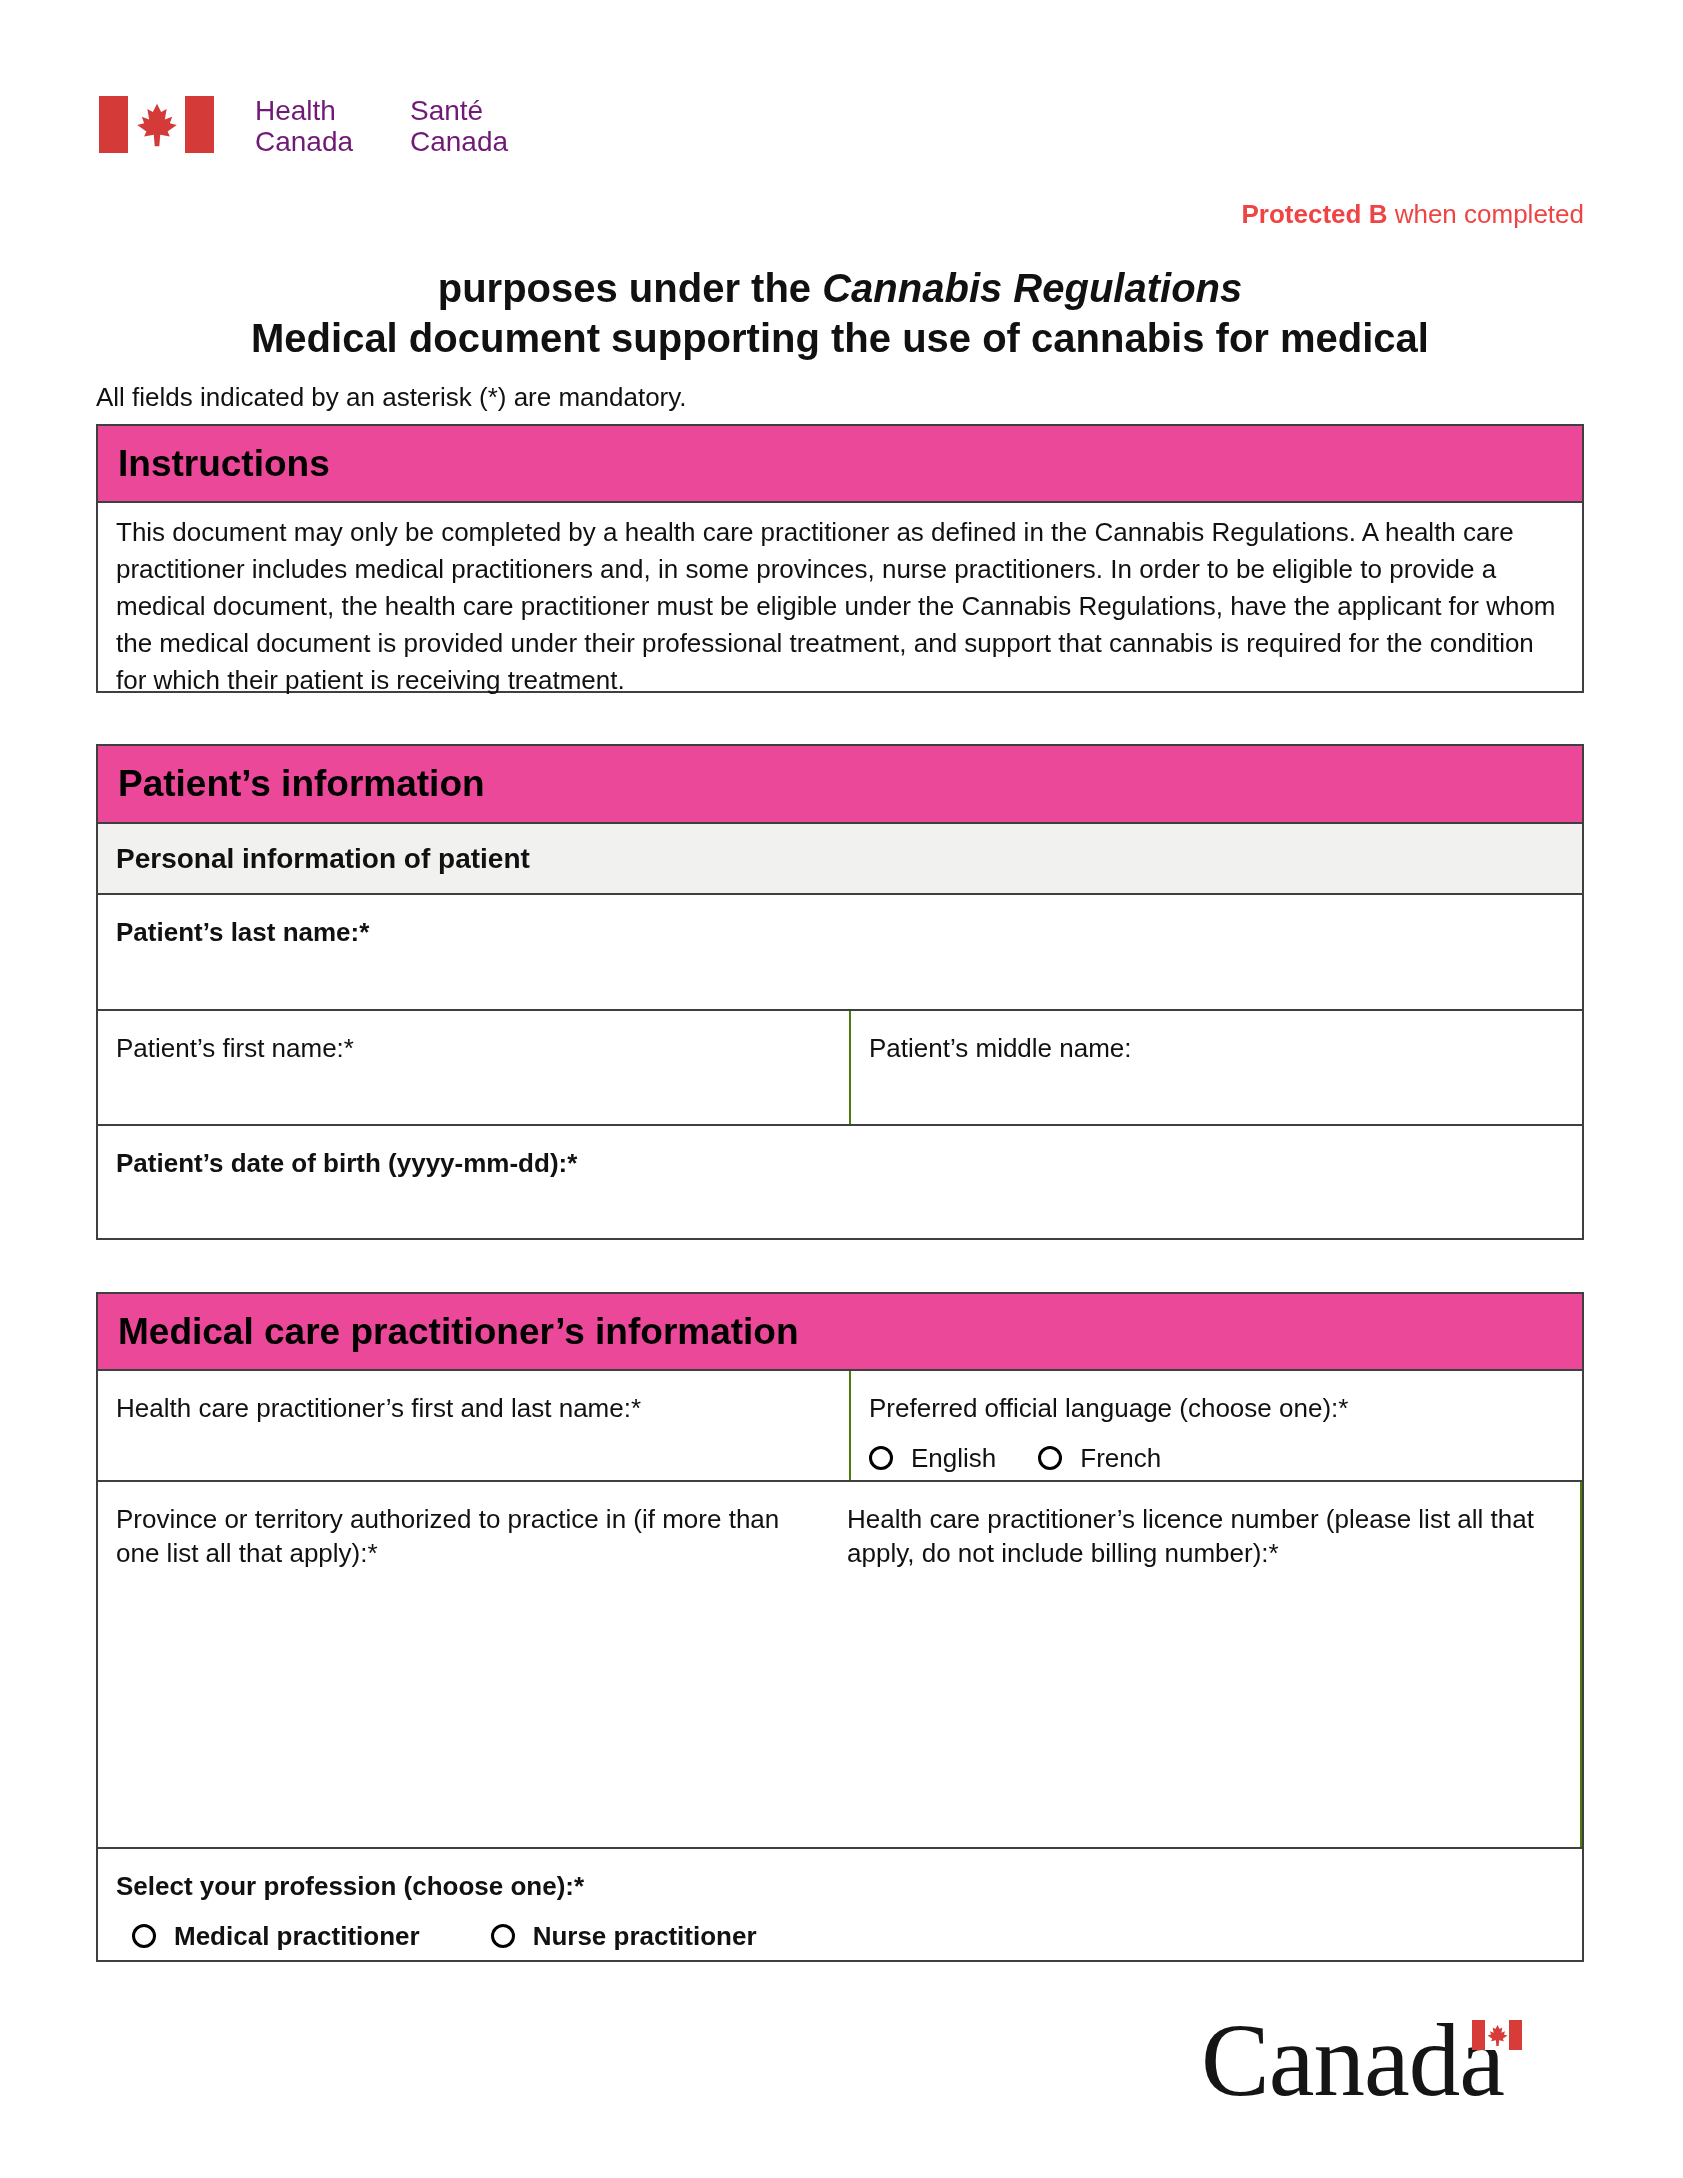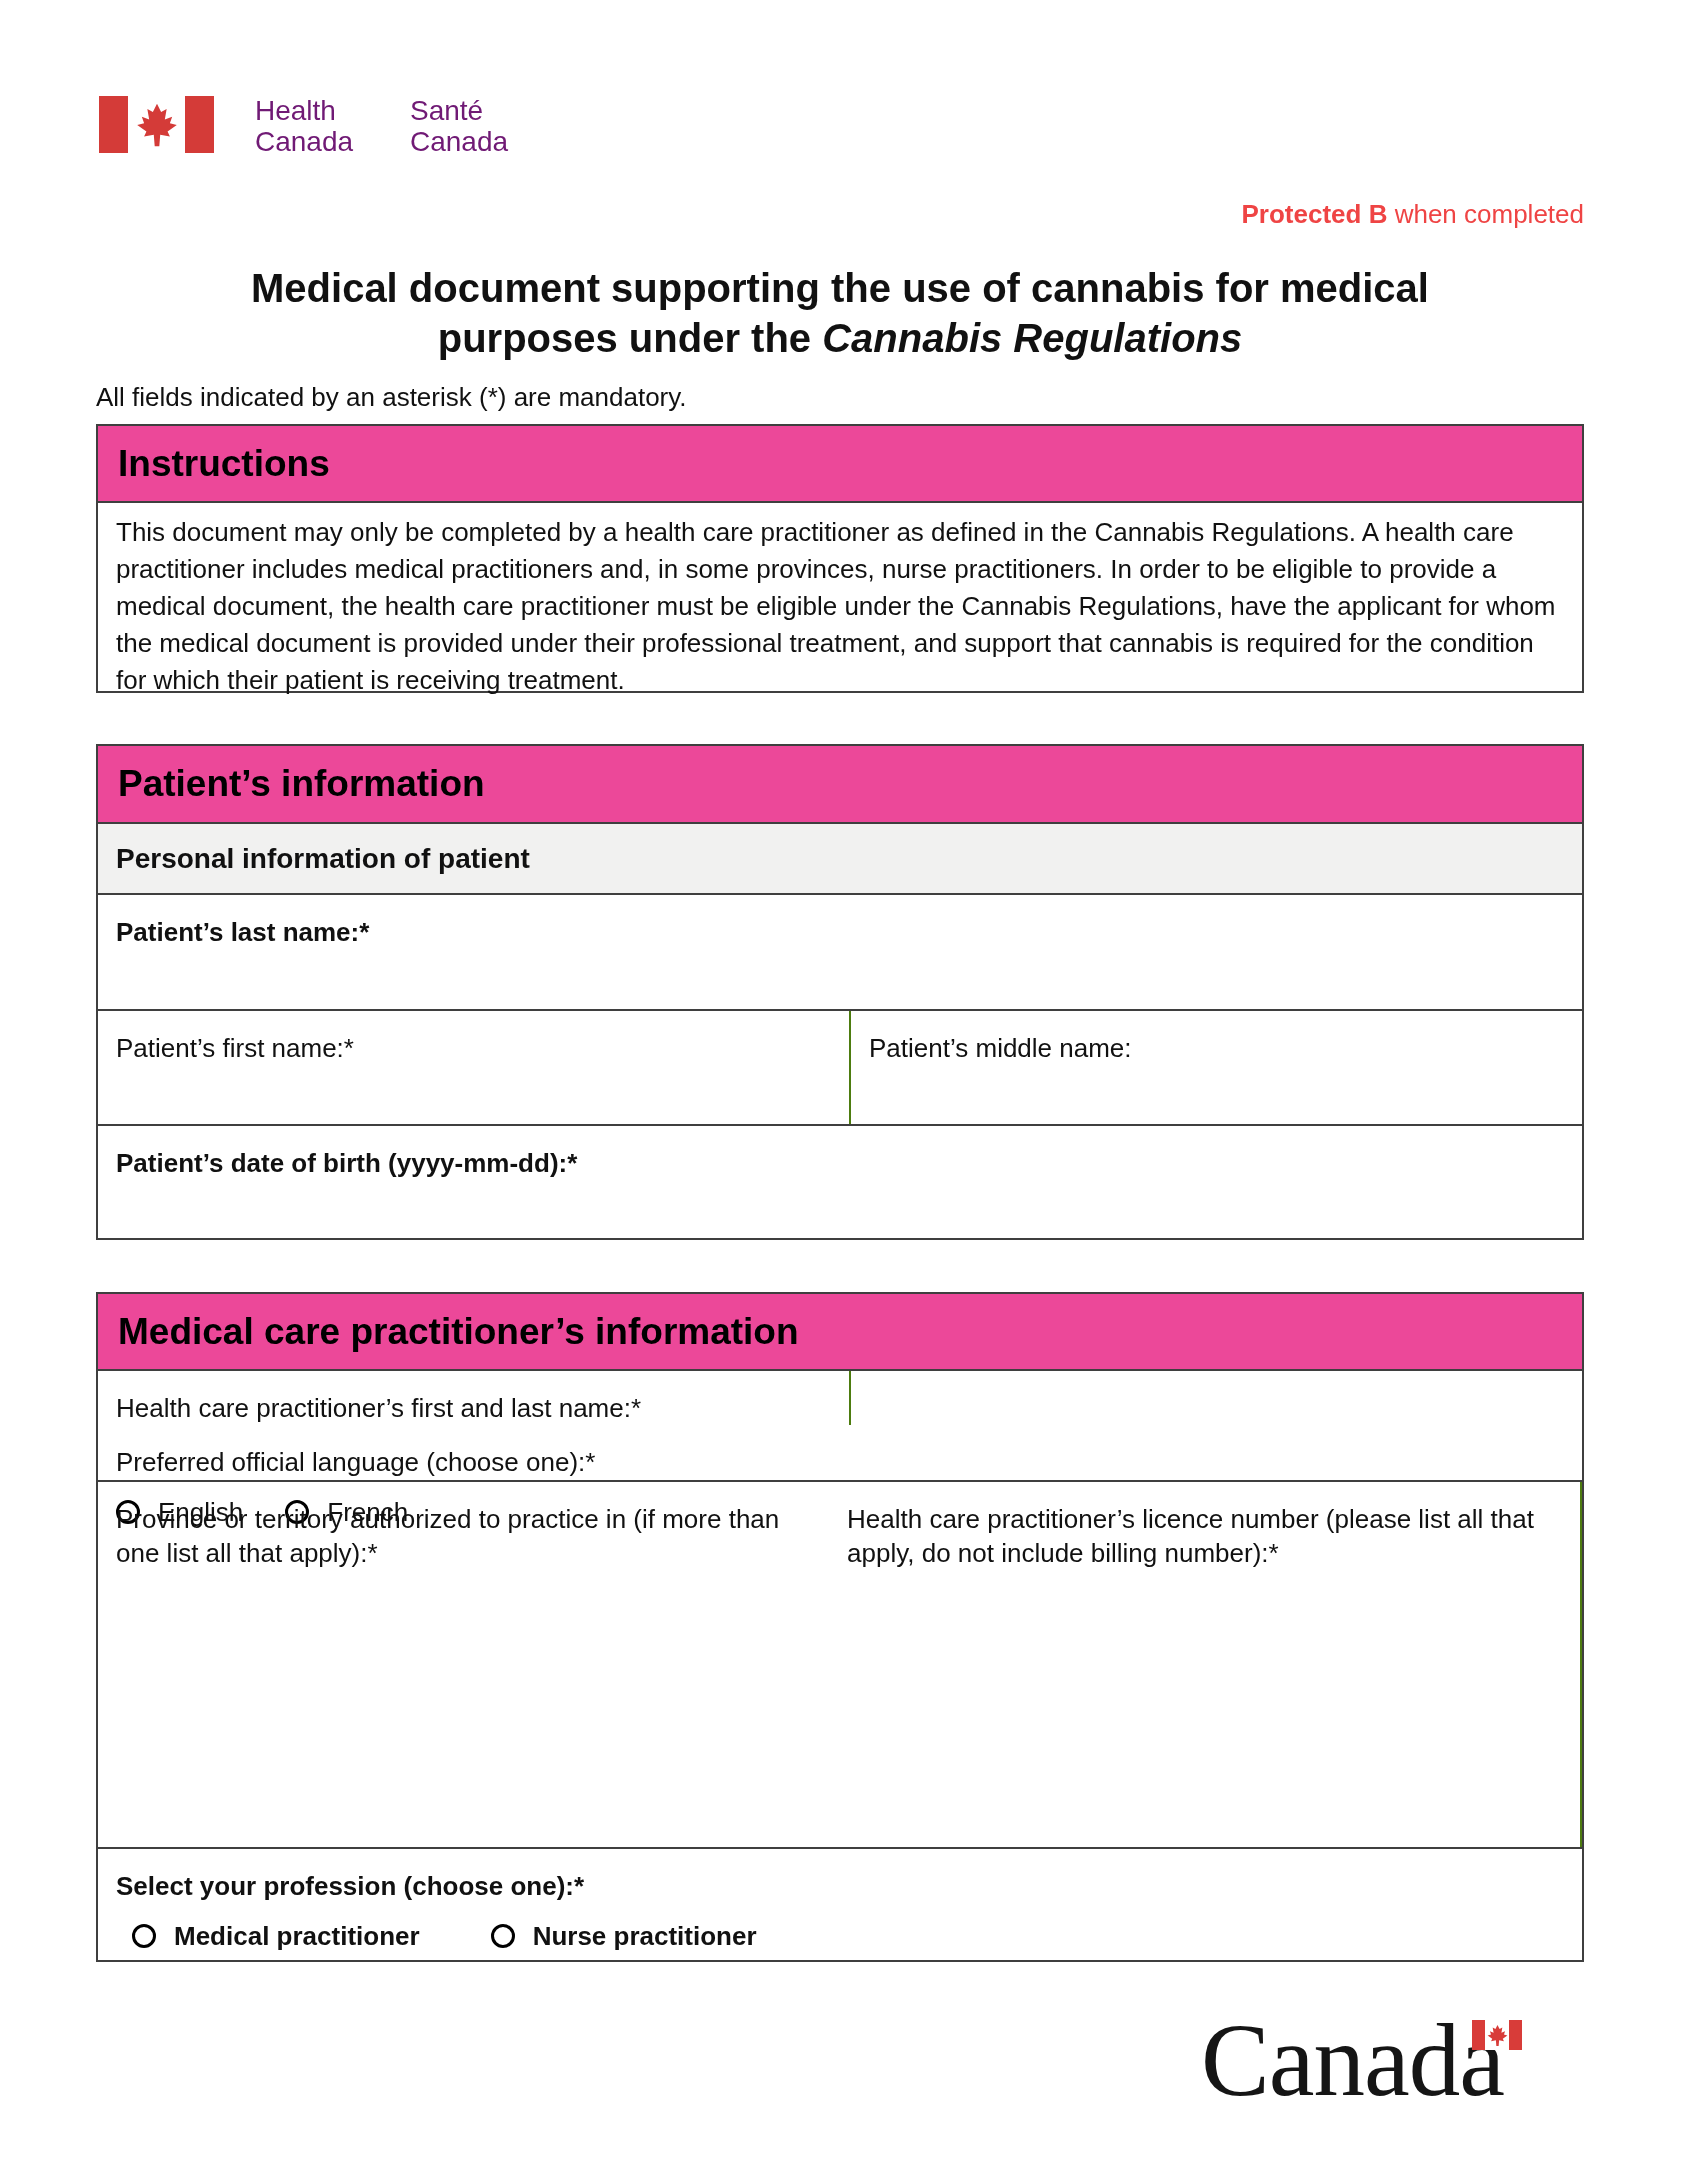--- a/index.html
+++ b/index.html
@@ -77,21 +77,21 @@
 
   #patient-box { top: 744px; height: 496px; }
   #patient-box .sec-header { height: 78px; }
   #patient-box .sub-header { height: 71px; }
   #patient-row-1 { height: 116px; }
   #patient-row-2 { height: 115px; }
   #patient-row-3 { height: 112px; }
 
   #practitioner-box { top: 1292px; height: 670px; }
   #practitioner-box .sec-header { height: 77px; }
-  #pract-row-1 { height: 111px; flex-direction: column; }
+  #pract-row-1 { height: 111px; }
   #pract-row-2 { height: 367px; }
   #pract-row-3 { height: 111px; }
 
   
   .radio-row { display: flex; align-items: center; margin-top: 16px; }
   .radio-opt { display: inline-flex; align-items: center; cursor: pointer; }
   .radio-circle {
     width: 24px; height: 24px;
     border: 3px solid #000; border-radius: 50%;
     background: #fff; margin-right: 18px; flex: 0 0 auto;
@@ -136,22 +136,22 @@
   <div id="logo-fr" class="logo-text">
     <div>Santé</div>
     <div>Canada</div>
   </div>
 
   <div class="protected">
     <b>Protected B</b><span> when completed</span>
   </div>
 
   <div class="page-title">
+    <div><span>purposes under the </span><em>Cannabis Regulations</em></div>
     <div>Medical document supporting the use of cannabis for medical</div>
-    <div><span>purposes under the </span><em>Cannabis Regulations</em></div>
   </div>
 
   <div class="mandatory">All fields indicated by an asterisk (*) are mandatory.</div>
 
   <div id="instructions-box" class="box">
     <div class="sec-header">Instructions</div>
     <div class="inst-body">This document may only be completed by a health care practitioner as defined in the Cannabis Regulations. A health care practitioner includes medical practitioners and, in some provinces, nurse practitioners. In order to be eligible to provide a medical document, the health care practitioner must be eligible under the Cannabis Regulations, have the applicant for whom the medical document is provided under their professional treatment, and support that cannabis is required for the condition for which their patient is receiving treatment.</div>
   </div>
 
   <div id="patient-box" class="box">

